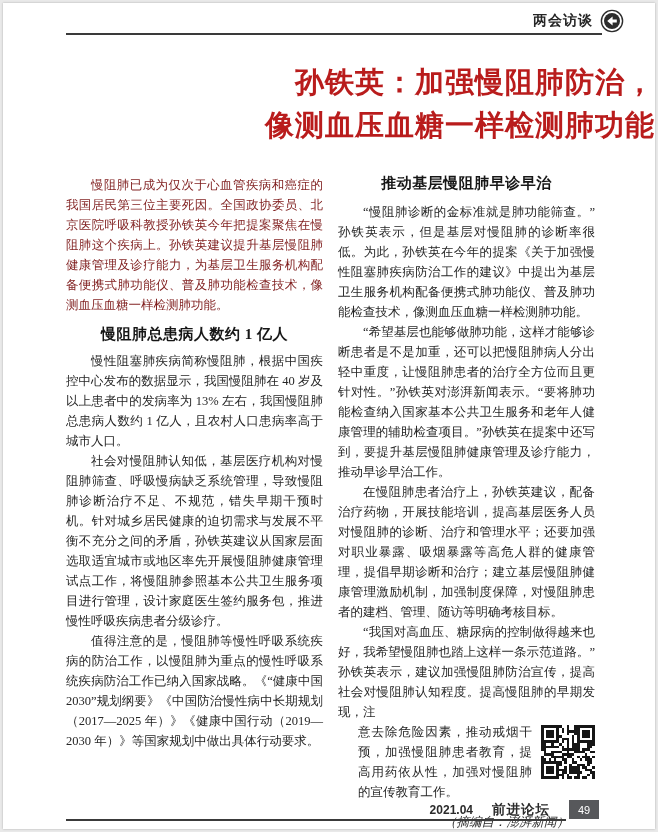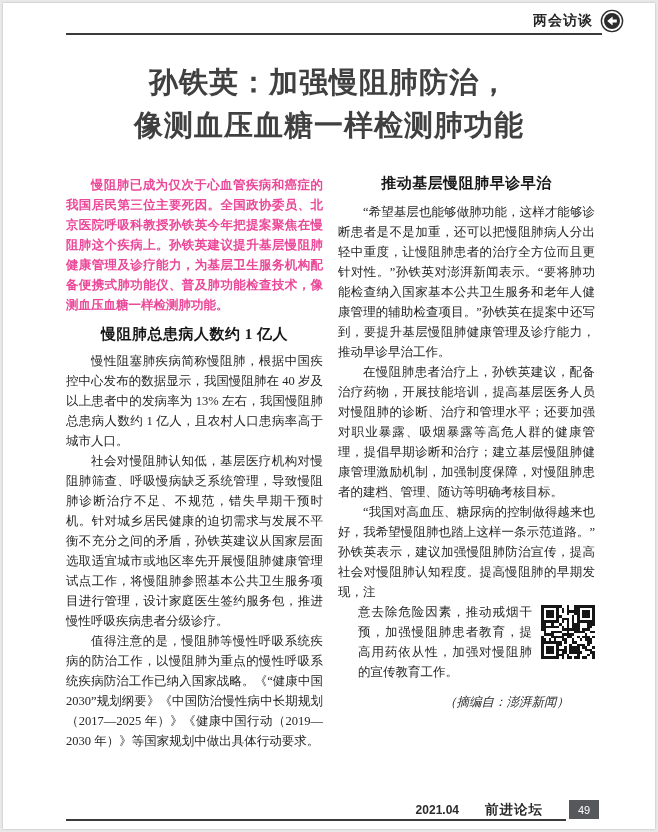--- a/index.html
+++ b/index.html
@@ -27,36 +27,36 @@
     position:absolute;top:9px;right:62px;
     font-family:"Liberation Sans","DejaVu Sans",sans-serif;
     font-size:14px;font-weight:700;color:#252525;letter-spacing:1px;
   }
   .header-icon{
     position:absolute;top:6px;left:597px;width:24px;height:24px;
   }
   
   .title{
     position:absolute;top:58px;left:0;width:100%;
-    text-align:center;
+    text-align:right;
     font-family:"Liberation Sans","DejaVu Sans",sans-serif;
-    font-weight:700;font-size:29px;line-height:43px;color:#404040;
+    font-weight:700;font-size:29px;line-height:43px;color:#b91c1c;
     letter-spacing:1px;
   }
   
   .col{
     position:absolute;top:172px;width:257px;
     font-size:12.5px;line-height:20px;color:#262626;
     text-align:justify;
   }
   .col.left{left:63px;}
   .col.right{left:335px;}
   .col p{margin:0;text-indent:2em;}
   p.intro{
-    font-weight:700;color:#ec4899;
+    font-weight:400;color:#7f1d1d;
   }
   h3.sec-heading{
     margin:9px 0 7px 0;
     font-size:15px;font-weight:700;color:#161616;
     text-align:center;letter-spacing:.5px;text-indent:0;
   }
   .col.right h3.sec-heading{margin-top:0;font-family:Liberation Mono, monospace;}
   p.no-indent{text-indent:0;margin-left:20px;}
   .qr-box{
     float:right;width:54px;height:54px;
@@ -70,21 +70,21 @@
     padding-right:26px;
   }
   .attribution .attr-line{display:block;}
   
   .footer-rule{
     position:absolute;left:63px;top:816px;
     width:500px;height:2px;background:#3a3a3a;
   }
   .footer-row{
     position:absolute;top:797px;right:56px;
-    display:flex;align-items:center;gap:26px;
+    display:flex;align-items:center;gap:19px;
   }
   .footer-issue{
     font-family:"Liberation Sans","DejaVu Sans",sans-serif;
     font-size:12px;font-weight:700;color:#2b2b2b;
   }
   .footer-journal{
     font-size:13.5px;font-weight:700;color:#2b2b2b;letter-spacing:1px;
   }
   .footer-pageno{
     width:30px;height:19px;background:#57585b;color:#fff;
@@ -116,20 +116,21 @@
   <section class="col left">
     <p class="intro">慢阻肺已成为仅次于心血管疾病和癌症的我国居民第三位主要死因。全国政协委员、北京医院呼吸科教授孙铁英今年把提案聚焦在慢阻肺这个疾病上。孙铁英建议提升基层慢阻肺健康管理及诊疗能力，为基层卫生服务机构配备便携式肺功能仪、普及肺功能检查技术，像测血压血糖一样检测肺功能。</p>
     <h3 class="sec-heading">慢阻肺总患病人数约 1 亿人</h3>
     <p>慢性阻塞肺疾病简称慢阻肺，根据中国疾控中心发布的数据显示，我国慢阻肺在 40 岁及以上患者中的发病率为 13% 左右，我国慢阻肺总患病人数约 1 亿人，且农村人口患病率高于城市人口。</p>
     <p>社会对慢阻肺认知低，基层医疗机构对慢阻肺筛查、呼吸慢病缺乏系统管理，导致慢阻肺诊断治疗不足、不规范，错失早期干预时机。针对城乡居民健康的迫切需求与发展不平衡不充分之间的矛盾，孙铁英建议从国家层面选取适宜城市或地区率先开展慢阻肺健康管理试点工作，将慢阻肺参照基本公共卫生服务项目进行管理，设计家庭医生签约服务包，推进慢性呼吸疾病患者分级诊疗。</p>
     <p>值得注意的是，慢阻肺等慢性呼吸系统疾病的防治工作，以慢阻肺为重点的慢性呼吸系统疾病防治工作已纳入国家战略。《“健康中国 2030”规划纲要》《中国防治慢性病中长期规划（2017—2025 年）》《健康中国行动（2019—2030 年）》等国家规划中做出具体行动要求。</p>
   </section>
 
   <section class="col right">
     <h3 class="sec-heading">推动基层慢阻肺早诊早治</h3>
+    <p>“慢阻肺诊断的金标准就是肺功能筛查。”孙铁英表示，但是基层对慢阻肺的诊断率很低。为此，孙铁英在今年的提案《关于加强慢性阻塞肺疾病防治工作的建议》中提出为基层卫生服务机构配备便携式肺功能仪、普及肺功能检查技术，像测血压血糖一样检测肺功能。</p>
     <p>“希望基层也能够做肺功能，这样才能够诊断患者是不是加重，还可以把慢阻肺病人分出轻中重度，让慢阻肺患者的治疗全方位而且更针对性。”孙铁英对澎湃新闻表示。“要将肺功能检查纳入国家基本公共卫生服务和老年人健康管理的辅助检查项目。”孙铁英在提案中还写到，要提升基层慢阻肺健康管理及诊疗能力，推动早诊早治工作。</p>
     <p>在慢阻肺患者治疗上，孙铁英建议，配备治疗药物，开展技能培训，提高基层医务人员对慢阻肺的诊断、治疗和管理水平；还要加强对职业暴露、吸烟暴露等高危人群的健康管理，提倡早期诊断和治疗；建立基层慢阻肺健康管理激励机制，加强制度保障，对慢阻肺患者的建档、管理、随访等明确考核目标。</p>
     <p>“我国对高血压、糖尿病的控制做得越来也好，我希望慢阻肺也踏上这样一条示范道路。”孙铁英表示，建议加强慢阻肺防治宣传，提高社会对慢阻肺认知程度。提高慢阻肺的早期发现，注</p>
     <p class="no-indent">
       <span class="qr-box">
         <svg viewBox="0 0 21 21" shape-rendering="crispEdges">
             <rect x="0" y="0" width="1" height="1" fill="#161616"></rect>
             <rect x="1" y="0" width="1" height="1" fill="#161616"></rect>
             <rect x="2" y="0" width="1" height="1" fill="#161616"></rect>
             <rect x="3" y="0" width="1" height="1" fill="#161616"></rect>

